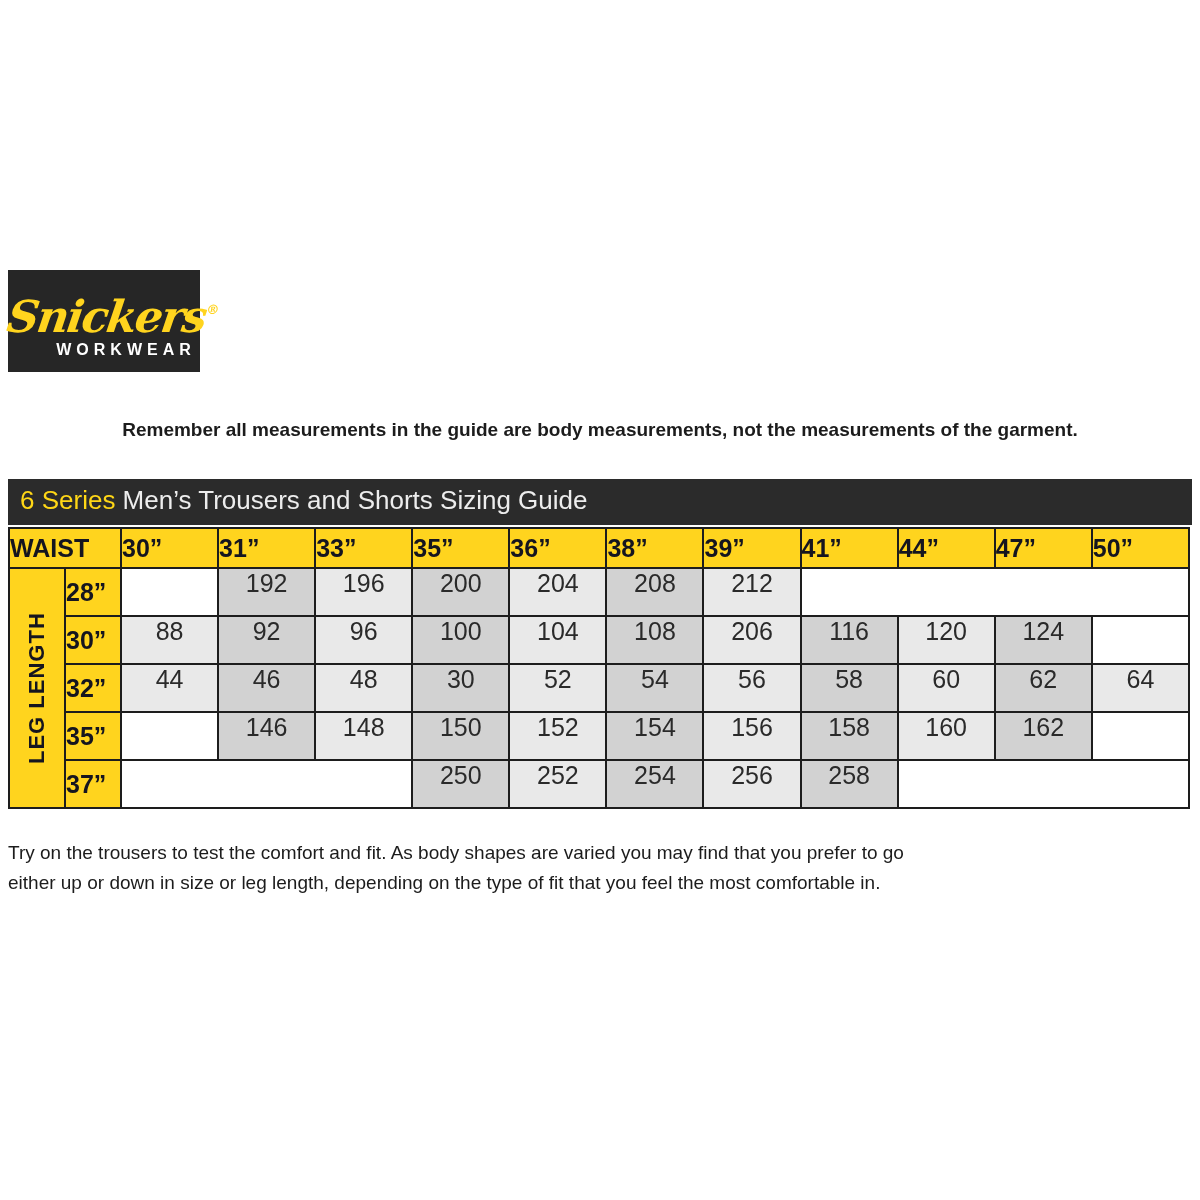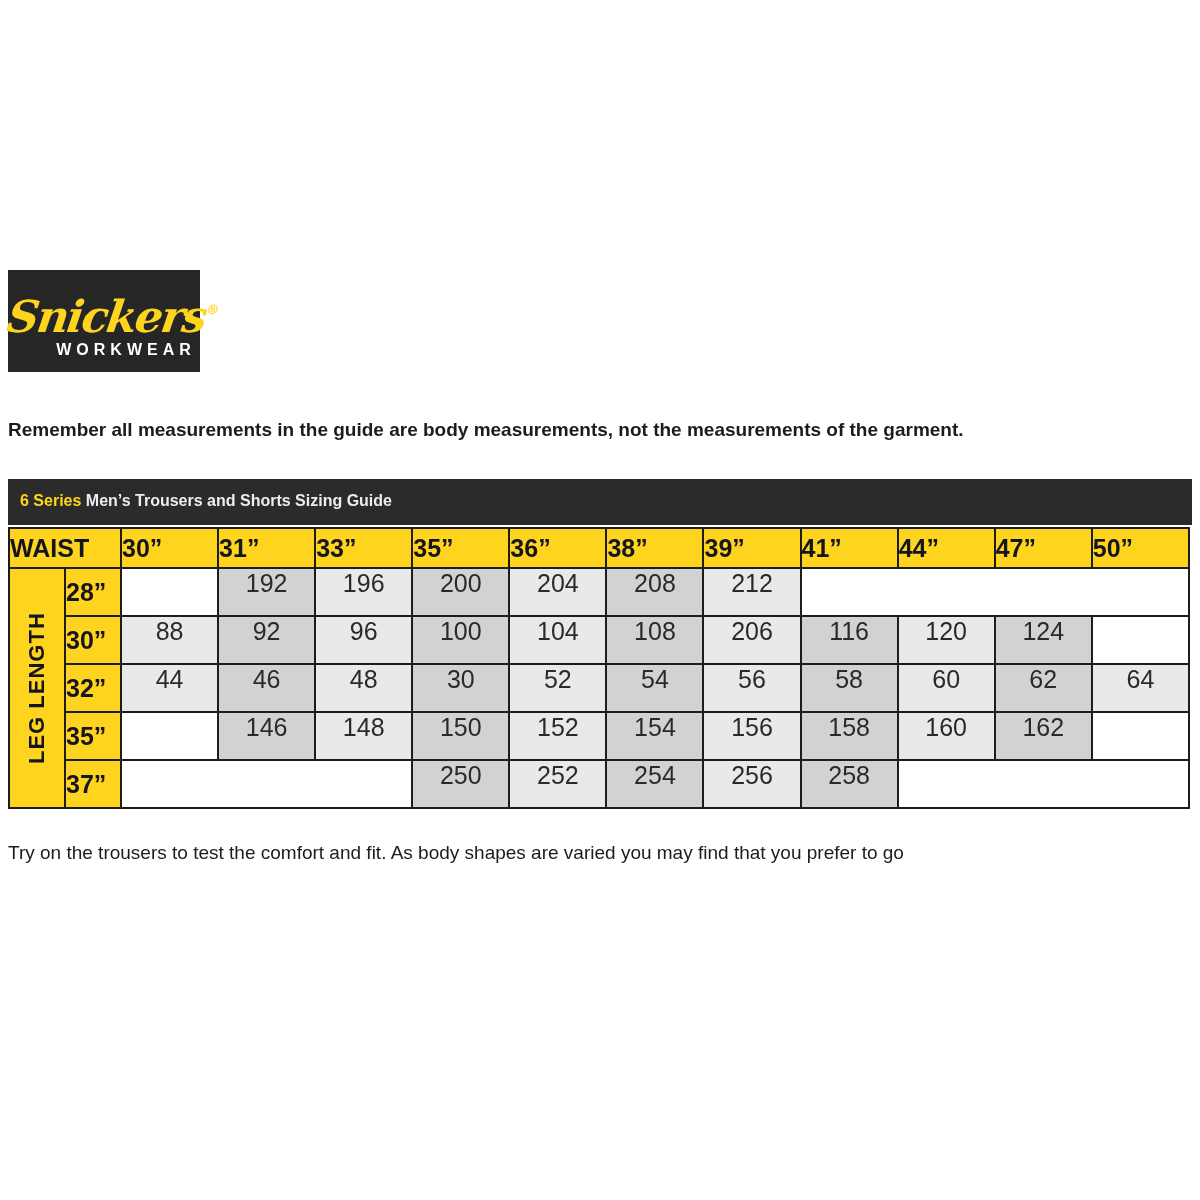--- a/index.html
+++ b/index.html
@@ -45,30 +45,30 @@
     letter-spacing:5px;
     line-height:20px;
     text-align:center;
     padding-left:44px;
     white-space:nowrap;
   }
 
   
   .intro { margin-top:46px; font-size:19px; line-height:23px; }
   .intro p { margin:0; }
-  .intro p.bold { margin-top:11px; font-weight:bold; }
+  .intro p.bold { margin-top:11px; font-weight:bold;text-align:center; }
 
   
   .title-bar {
     margin-top:38px;
     background:#2b2b2b;
     box-sizing:border-box;
     padding:6px 12px 9px 12px;
   }
-  .title-line1 { font-size:16px; line-height:31px; font-weight:bold; color:#ededed; }
+  .title-line1 { font-size:26px; line-height:31px; font-weight:normal; color:#ededed; }
   .title-line1 .hl { color:#ffd716; }
   .title-line2 { font-size:25px; line-height:30px; font-weight:400; color:#fafafa; }
 
   
   table.sizing {
     margin-top:2px;
     border-collapse:collapse;
     table-layout:fixed;
     width:1182px;
   }
@@ -302,15 +302,16 @@
           <td class="d">
             <div class="fill dark">258</div>
           </td>
           <td class="d" colspan="3"></td>
         </tr>
       </tbody>
   </table>
 
   <div class="footer">
     <p>Try on the trousers to test the comfort and fit. As body shapes are varied you may find that you prefer to go</p>
+    <p>either up or down in size or leg length, depending on the type of fit that you feel the most comfortable in.</p>
   </div>
 
 </div>
 
 </body></html>

